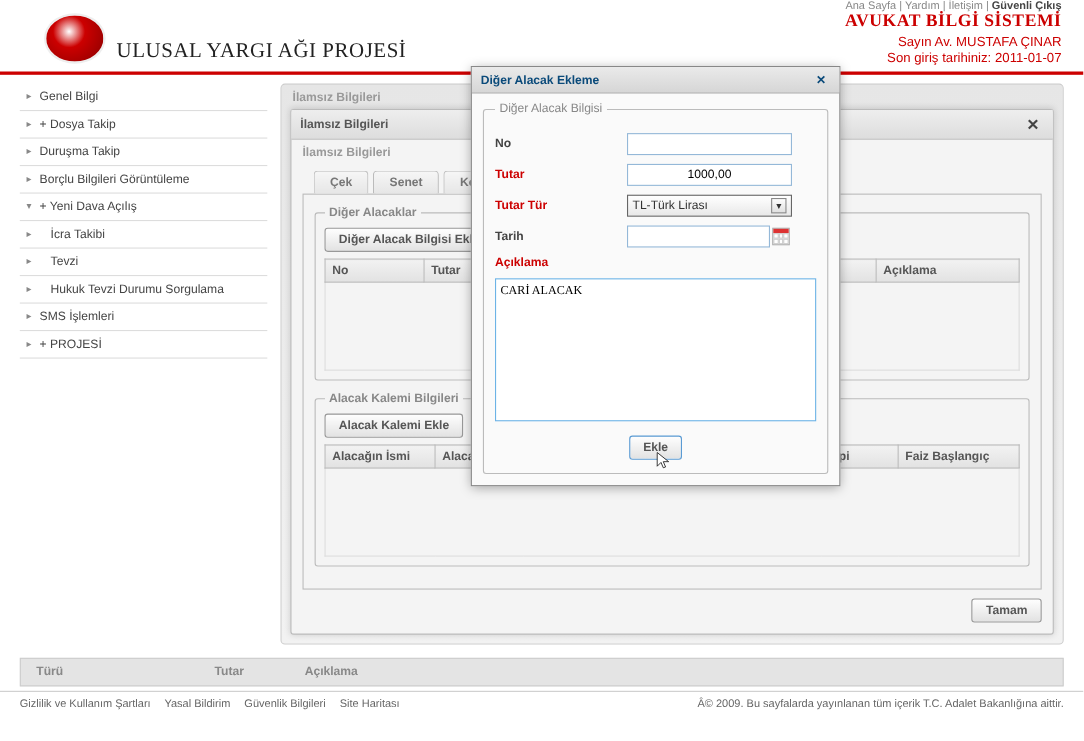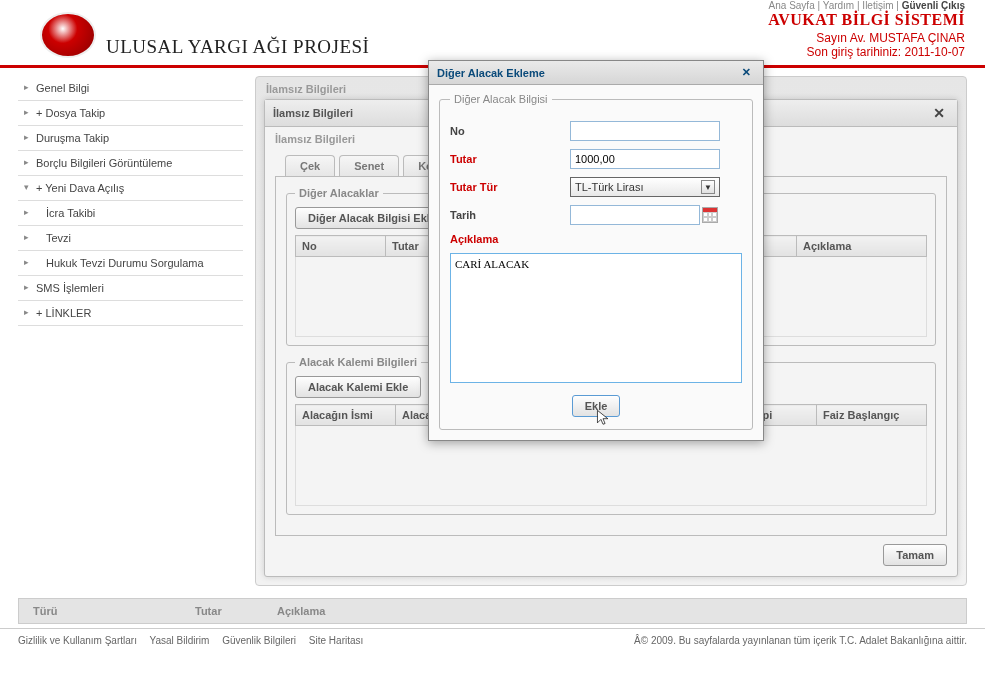--- a/index.html
+++ b/index.html
@@ -41,21 +41,21 @@
 
 .modal { position: absolute; top: 60px; left: 428px; width: 336px; background: #fafafa; border: 1px solid #888; box-shadow: 0 2px 10px rgba(0,0,0,0.35); z-index: 50; }
 .modal-title { background: linear-gradient(#eaeaea,#d6d6d6); padding: 5px 8px; border-bottom: 1px solid #aaa; display: flex; justify-content: space-between; align-items: center; }
 .modal-title span { font-weight: bold; color: #0a4a7a; font-size: 11px; }
 .modal-body { padding: 8px 10px 10px 10px; }
 .modal fieldset { border: 1px solid #bbb; border-radius: 3px; padding: 8px 10px 12px 10px; }
 .modal legend { color: #888; font-size: 11px; padding: 0 4px; }
 .form-row { display: flex; align-items: center; margin: 8px 0; }
 .form-row label { width: 120px; color: #c00; font-weight: bold; font-size: 11px; }
 .form-row label.normal { color: #444; font-weight: bold; }
-.form-row input[type=text] { flex: 1; border: 1px solid #94b8d8; height: 20px; padding: 1px 4px; font-size: 11px; max-width: 150px; }
+.form-row input[type=text] { flex: 1; border: 1px solid #94b8d8; height: 20px; padding: 1px 4px; font-size: 11px; max-width: 150px; text-align: center; }
 .form-row .date-wrap { display:flex; align-items:center; gap:2px; }
 .form-row .date-wrap input { width: 130px; }
 .select-like { flex:1; max-width: 150px; display:flex; border:1px solid #666; height:20px; background: linear-gradient(#fff,#e8e8e8); align-items:center; padding:0 4px; justify-content: space-between; cursor:pointer; }
 .select-like .arrow { border:1px solid #888; width:14px; height:14px; display:flex; align-items:center; justify-content:center; font-size:8px; background: linear-gradient(#fefefe,#e0e0e0); }
 textarea.explain { width: 100%; height: 130px; border: 1px solid #6cb3e6; padding: 4px; font-size: 11px; font-family: Verdana; resize: none; outline: none; }
 .modal-action { text-align: center; margin-top: 10px; position: relative; }
 .cursor { position: absolute; left: 50%; top: 14px; width: 14px; height: 18px; pointer-events:none; }
 .footer { border-top: 1px solid #ccc; margin-top: 4px; padding: 6px 18px; display:flex; justify-content: space-between; font-size: 10px; color: #666; }
 .footer .links span { margin-right: 10px; cursor: pointer; }
 .cal-icon { width:16px; height:16px; border:1px solid #aaa; display:flex; flex-direction:column;  cursor:pointer; background:#fff; }
@@ -75,37 +75,37 @@
 </div>
 
 <div class="header">
   <div class="header-left">
     <div class="logo-placeholder"></div>
     <div class="header-title">ULUSAL YARGI AĞI PROJESİ</div>
   </div>
   <div class="header-right">
     <div class="brand">AVUKAT BİLGİ SİSTEMİ</div>
     <div class="user">Sayın Av. MUSTAFA ÇINAR</div>
-    <div class="last">Son giriş tarihiniz: 2011-10-07</div>
+    <div class="last">Son giriş tarihiniz: 2011-01-07</div>
   </div>
 </div>
 <div class="redbar"></div>
 
 <div class="main">
   <div class="sidebar">
     <div class="side-item">Genel Bilgi</div>
     <div class="side-item">+ Dosya Takip</div>
     <div class="side-item">Duruşma Takip</div>
     <div class="side-item">Borçlu Bilgileri Görüntüleme</div>
     <div class="side-item expanded">+ Yeni Dava Açılış</div>
     <div class="side-item side-sub">İcra Takibi</div>
     <div class="side-item side-sub">Tevzi</div>
     <div class="side-item side-sub">Hukuk Tevzi Durumu Sorgulama</div>
     <div class="side-item">SMS İşlemleri</div>
-    <div class="side-item">+ LİNKLER</div>
+    <div class="side-item">+ PROJESİ</div>
   </div>
 
   <div class="content">
     <div class="faded-tabs">İlamsız Bilgileri</div>
 
     <div class="panel-window">
       <div class="panel-titlebar">
         <span class="panel-title">İlamsız Bilgileri</span>
         <span class="close-x">✕</span>
       </div>

